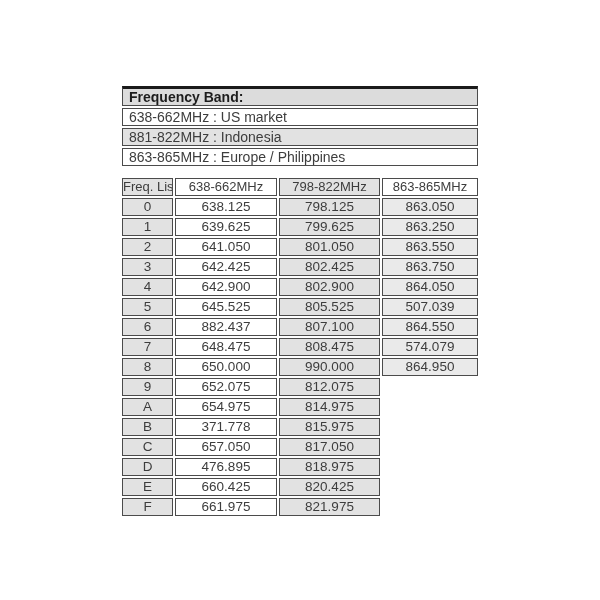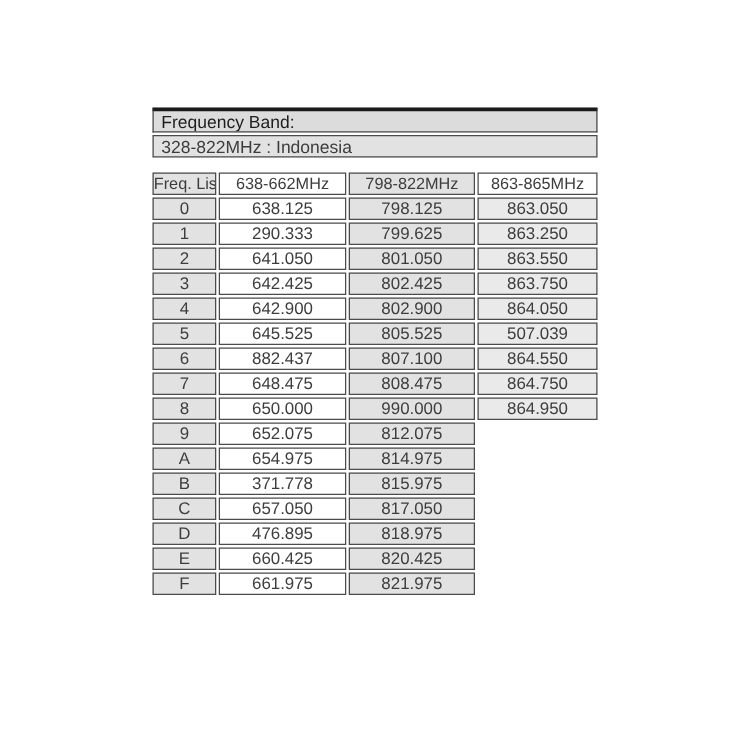--- a/index.html
+++ b/index.html
@@ -43,21 +43,21 @@
   .band-table {
     width: 360px;
   }
   .band-table td {
     text-align: left;
     padding-left: 6px;
     font-size: 14px;
   }
   .band-title {
     background: #dcdcdc;
-    font-weight: normal;
+    font-weight: bold;
     color: #1d1d1d;
     border-top: 3px solid #1a1a1a;
     height: 20px;
   }
   .band-white { background: #ffffff; }
   .band-gray  { background: #e2e2e2; }
   
   .freq-table {
     width: 360px;
     margin-top: 8px;
@@ -83,21 +83,27 @@
 
     <table class="band-table">
       <colgroup>
           <col style="width:350px">
         </colgroup>
       <tbody>
           <tr>
         <td class="band-title">Frequency Band:</td>
       </tr>
       <tr>
-        <td class="band-gray">328-822MHz : Indonesia</td>
+        <td class="band-white">638-662MHz : US market</td>
+      </tr>
+      <tr>
+        <td class="band-gray">881-822MHz : Indonesia</td>
+      </tr>
+      <tr>
+        <td class="band-white">863-865MHz : Europe / Philippines</td>
       </tr>
     </tbody>
       </table>
 
     <table class="freq-table">
       <colgroup>
         <col style="width:51px">
         <col style="width:102px">
         <col style="width:101px">
         <col style="width:96px">
@@ -112,21 +118,21 @@
       </thead>
       <tbody>
           <tr>
             <td class="c-gray">0</td>
             <td class="c-white">638.125</td>
             <td class="c-gray">798.125</td>
             <td class="c-light">863.050</td>
           </tr>
           <tr>
             <td class="c-gray">1</td>
-            <td class="c-white">290.333</td>
+            <td class="c-white">639.625</td>
             <td class="c-gray">799.625</td>
             <td class="c-light">863.250</td>
           </tr>
           <tr>
             <td class="c-gray">2</td>
             <td class="c-white">641.050</td>
             <td class="c-gray">801.050</td>
             <td class="c-light">863.550</td>
           </tr>
           <tr>
@@ -150,21 +156,21 @@
           <tr>
             <td class="c-gray">6</td>
             <td class="c-white">882.437</td>
             <td class="c-gray">807.100</td>
             <td class="c-light">864.550</td>
           </tr>
           <tr>
             <td class="c-gray">7</td>
             <td class="c-white">648.475</td>
             <td class="c-gray">808.475</td>
-            <td class="c-light">864.750</td>
+            <td class="c-light">574.079</td>
           </tr>
           <tr>
             <td class="c-gray">8</td>
             <td class="c-white">650.000</td>
             <td class="c-gray">990.000</td>
             <td class="c-light">864.950</td>
           </tr>
           <tr>
             <td class="c-gray">9</td>
             <td class="c-white">652.075</td>

